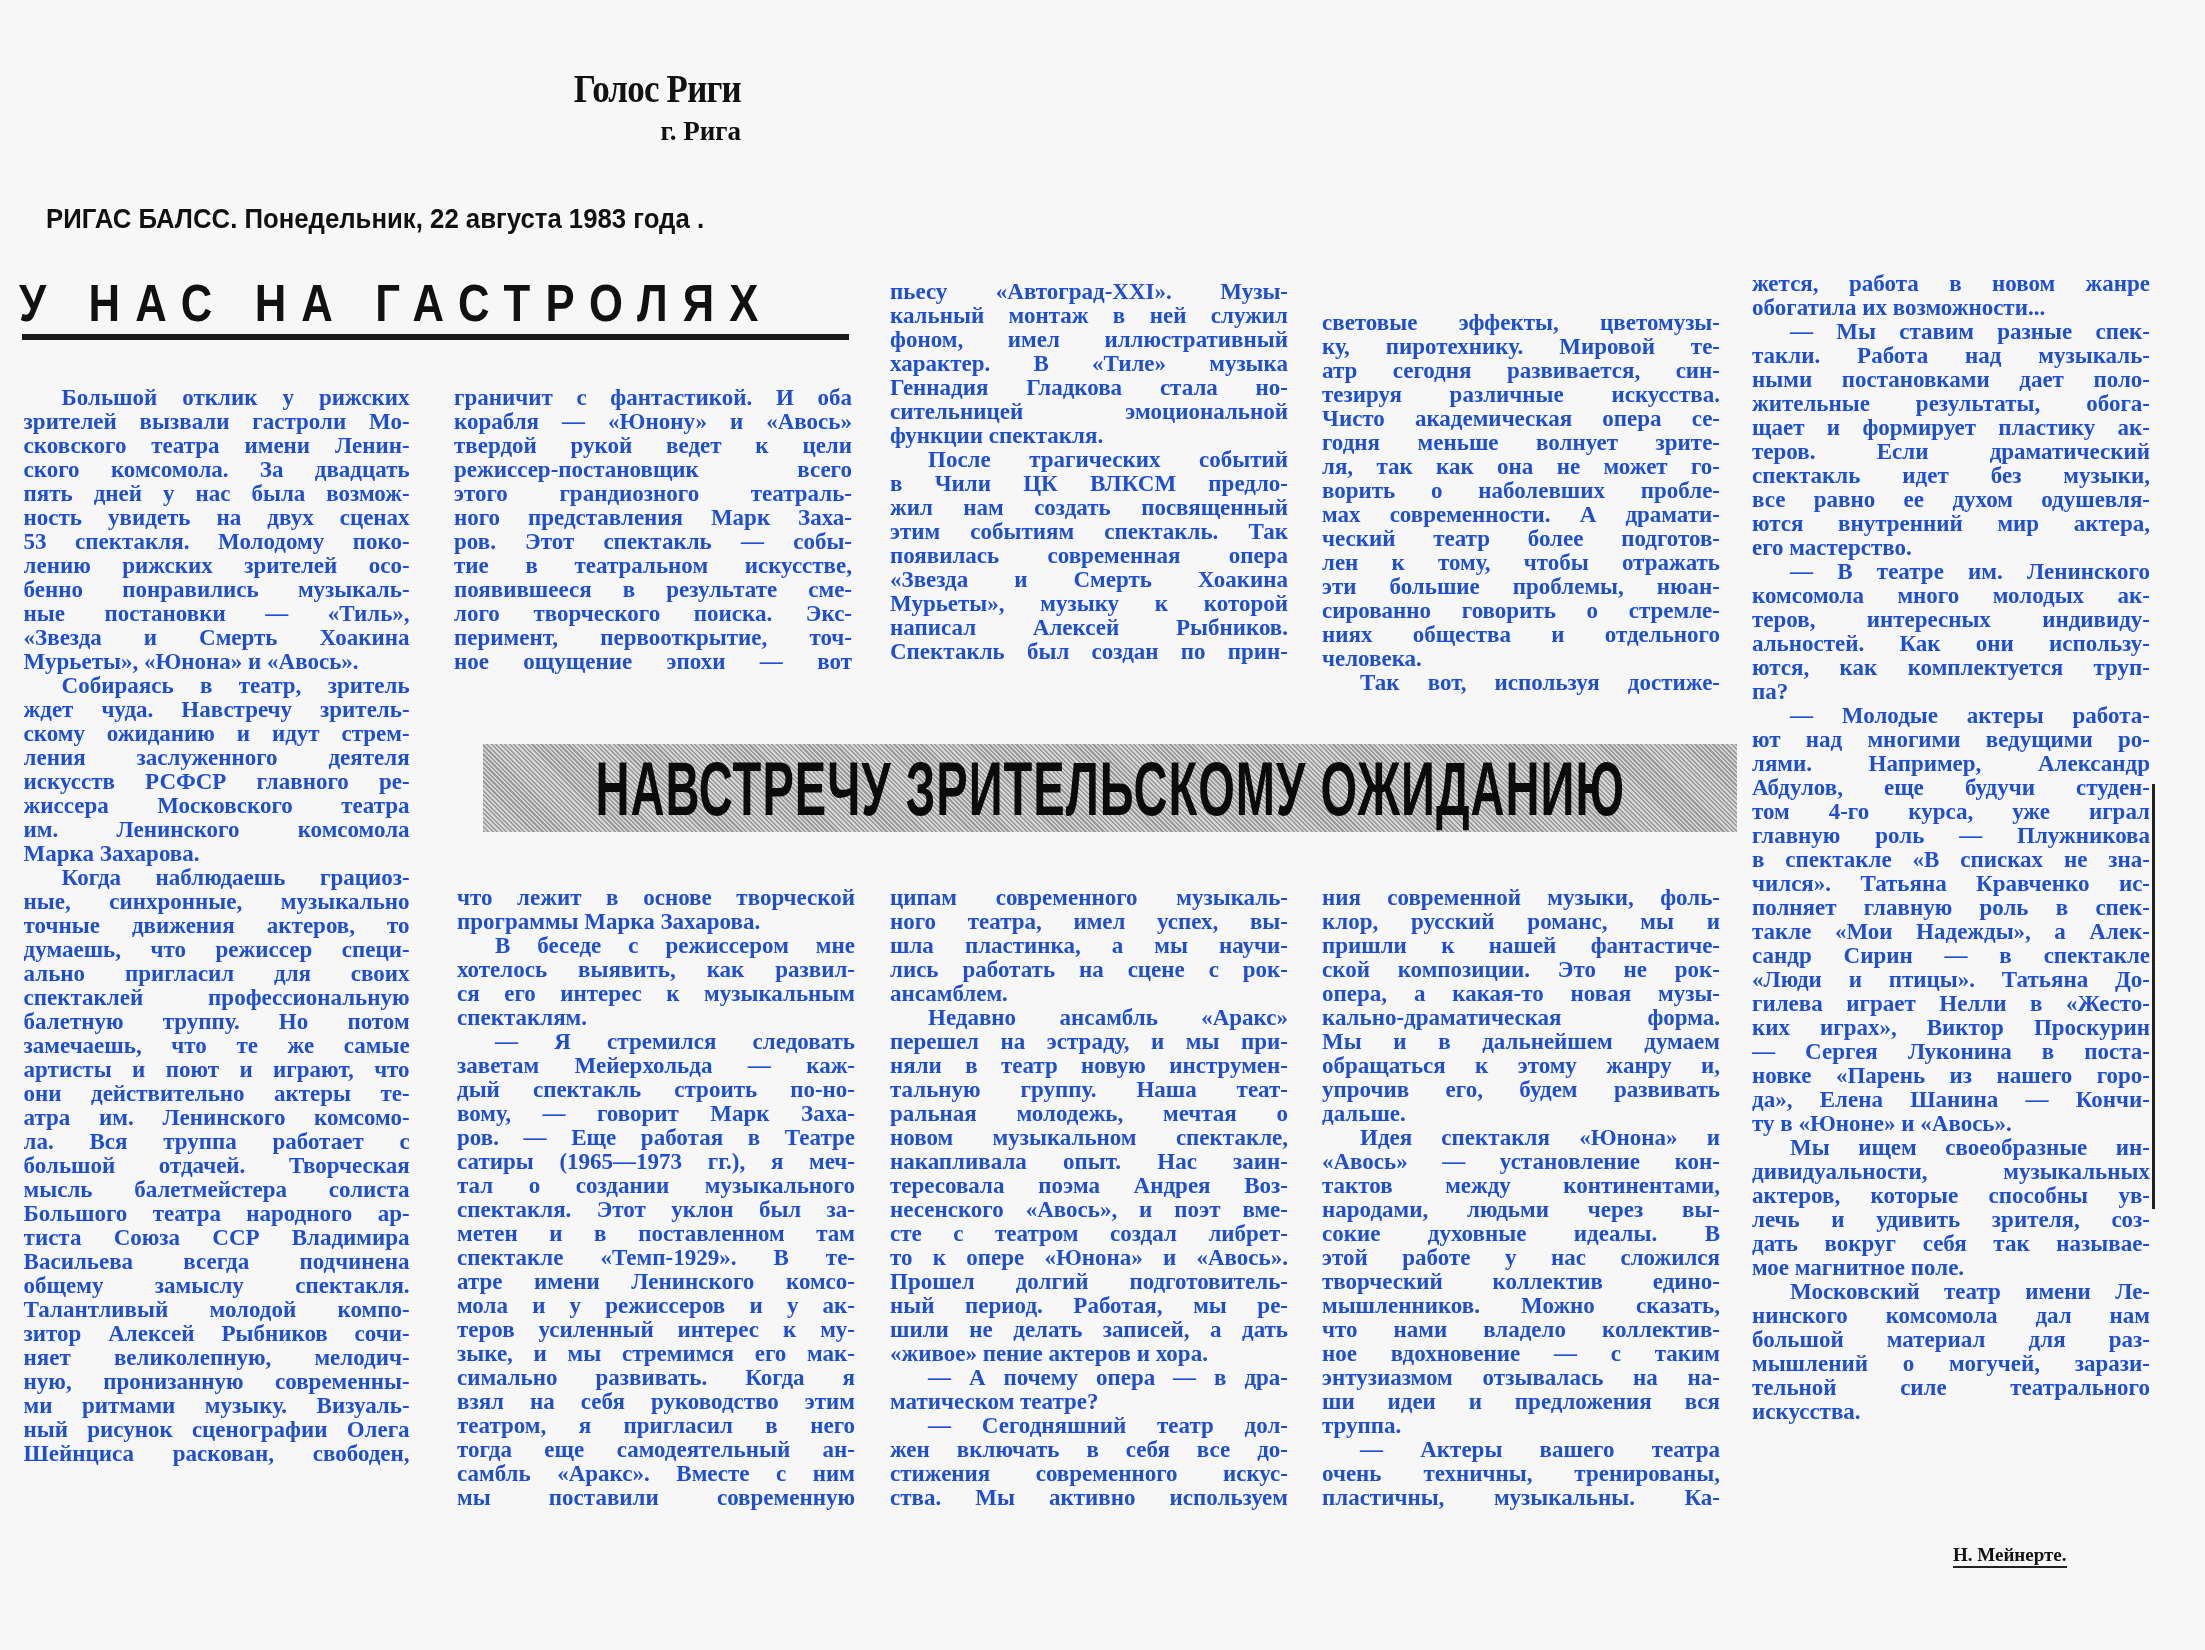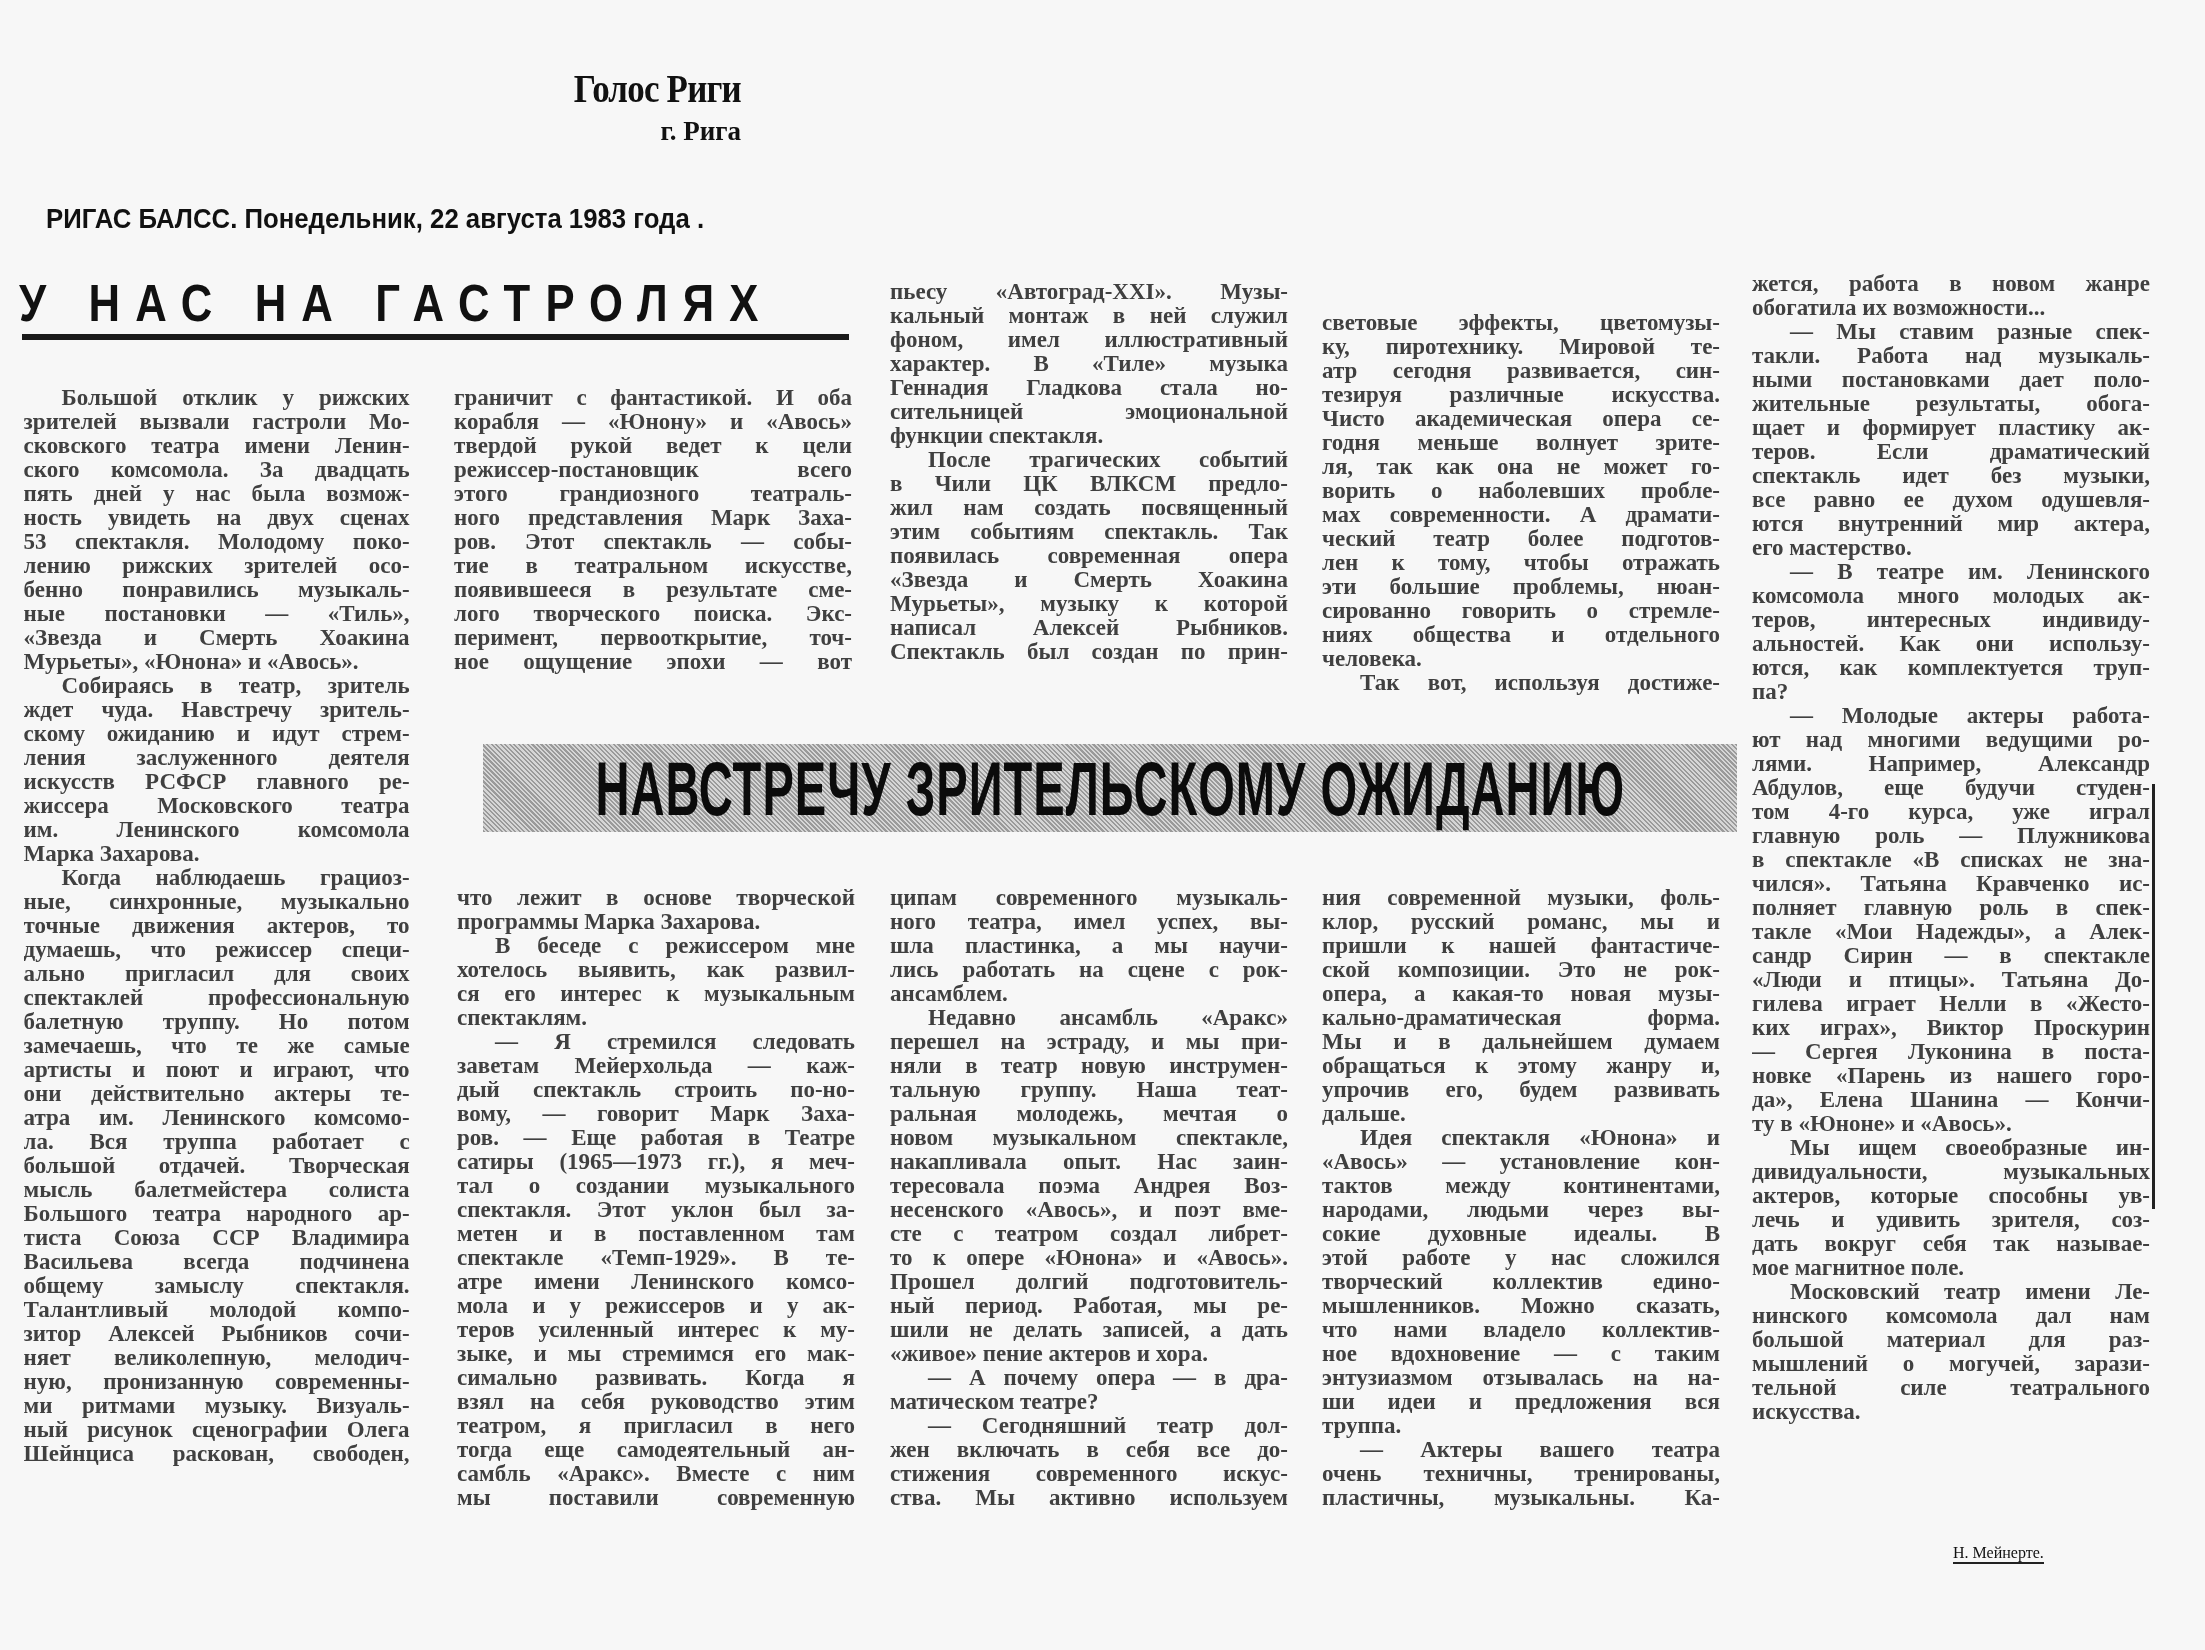--- a/index.html
+++ b/index.html
@@ -22,41 +22,41 @@
   }
   .rubric {
     left: 19px; top: 277px; width: 835px;
     font-family: "Liberation Sans", sans-serif; font-size: 52px; font-weight: bold;
     letter-spacing: 18px; white-space: nowrap; line-height: 1;
     transform: scaleX(0.84); transform-origin: left center;
   }
   .rubric-rule { left: 22px; top: 334px; width: 827px; height: 6.3px; background: #1a1a1a; }
   .col {
     position: absolute; font-size: 23px; line-height: 24px;
-    text-align: justify; font-weight: bold; color: #404040;
+    text-align: justify; font-weight: bold; color: #1d4ed8;
     hyphens: manual;
   }
   .col .line { display: block; text-align: justify; text-align-last: justify; white-space: nowrap; overflow: hidden; }
   .col .line.last { text-align-last: left; }
   .col .line.indent { padding-left: 38px; }
   .banner {
     left: 458px; top: 744px; width: 1254px; height: 88px;
     background: repeating-linear-gradient(45deg, #9a9a9a 0 1.6px, #d6d6d6 1.6px 3.2px),
                 #b8b8b8;
     display: flex; align-items: center; justify-content: center;
     overflow: hidden;
     margin-left: 25px;
   }
   .banner span {
     font-family: "Liberation Sans", sans-serif; font-weight: bold; font-size: 76px;
     letter-spacing: 1.6px; color: #0b0b0b; white-space: nowrap;
     transform: scaleX(0.62) scaleY(1.0); display: inline-block;
   }
   .signature {
-    left: 1953px; top: 1544px; font-size: 16px; font-weight: normal;
+    left: 1953px; top: 1544px; font-size: 19px; font-weight: bold;
     font-family: "Liberation Serif", serif; border-bottom: 2.4px solid #222; text-align: right;
   }
   .right-rule { left: 2152px; top: 784px; width: 3.2px; height: 425px; background: #222; }
 </style>
 </head>
 <body>
 
 <div class="abs masthead">
   <span class="name">Голос Риги</span>
   <span class="city">г. Рига</span>

